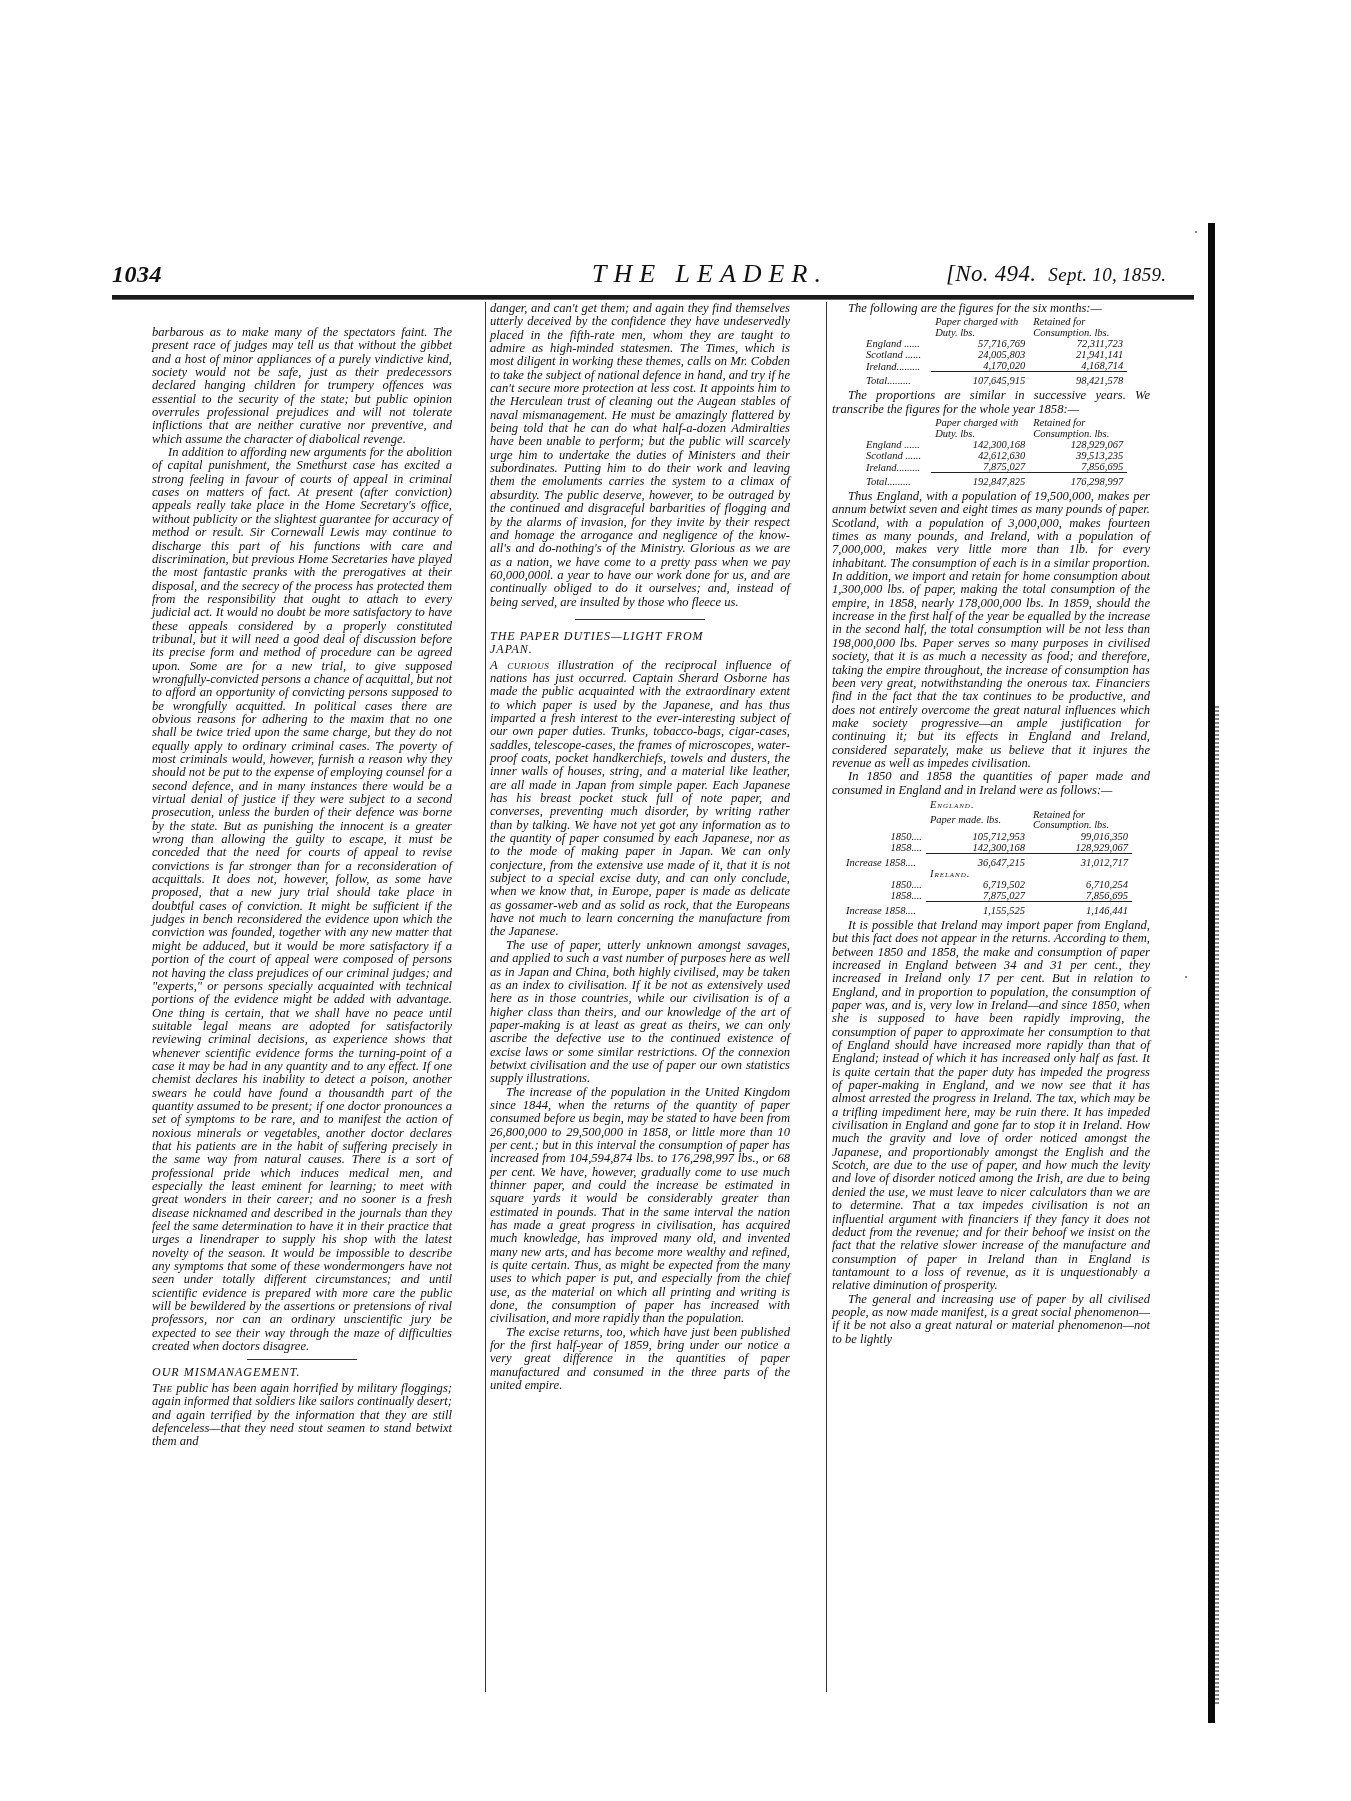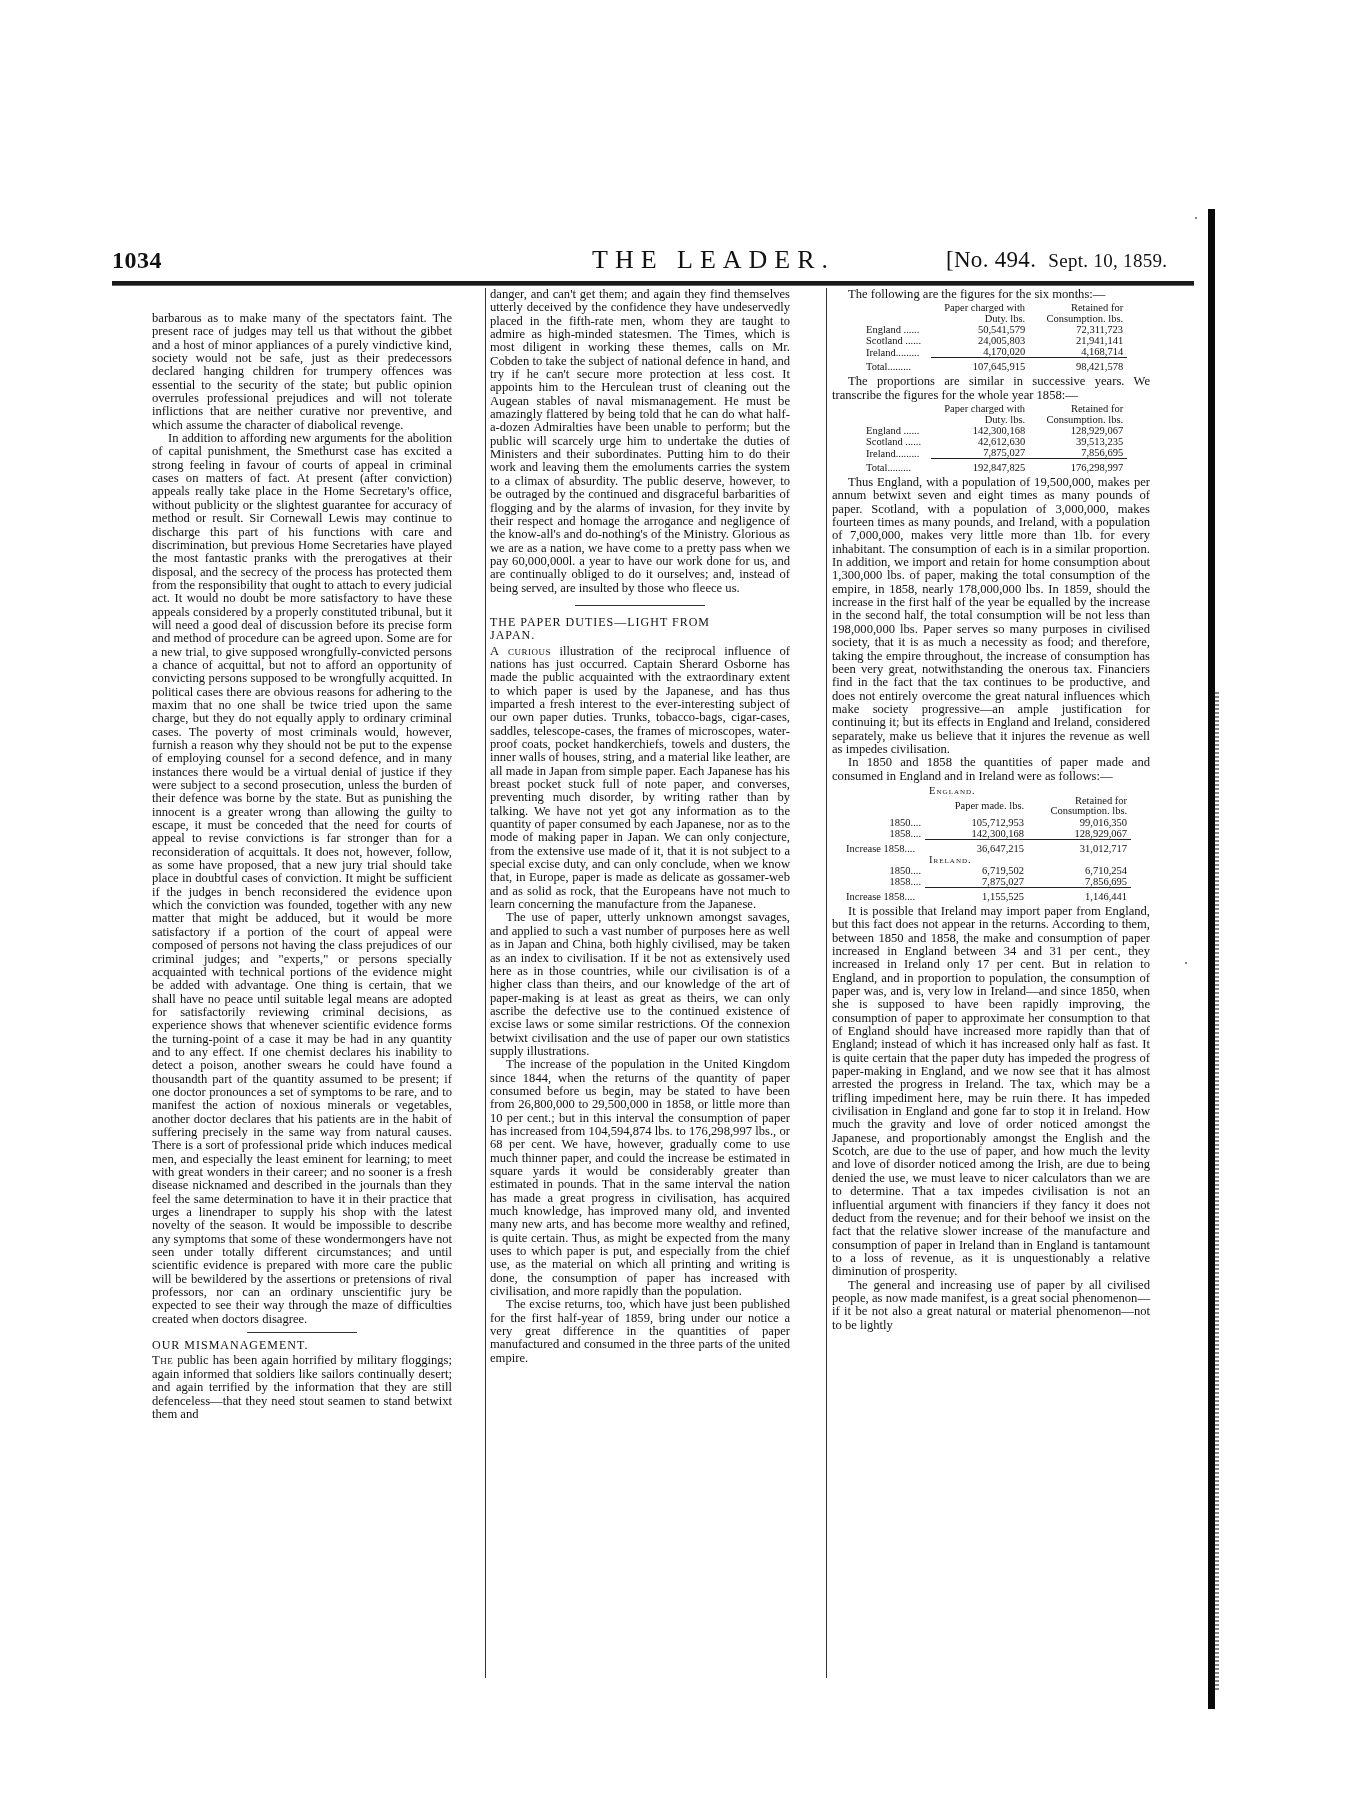--- a/index.html
+++ b/index.html
@@ -1,18 +1,18 @@
 <!DOCTYPE html>
 <html><head>
 <meta charset="utf-8">
 <style>
   html, body { margin: 0; padding: 0; background: #ffffff; }
   body { width: 1351px; height: 1801px; position: relative; overflow: hidden;
          font-family: "DejaVu Serif", "Liberation Serif", serif; color: #111; }
-  .page { position: absolute; left: 0; top: 2px; width: 1351px; height: 1579px; background: #fff; }
+  .page { position: absolute; left: 0; top: 16px; width: 1351px; height: 1579px; background: #fff; font-style: italic; }
   .masthead { position: absolute; top: 243px; left: 112px; width: 1082px; height: 34px; }
   .masthead .pageno { position: absolute; left: 0; top: 2px; font-family: "Liberation Serif", serif;
                       font-size: 24px; font-weight: bold; letter-spacing: 0.5px; }
   .masthead .title { position: absolute; left: 480px; top: 0px; font-family: "Liberation Serif", serif;
                      font-size: 26px; letter-spacing: 7px; }
   .masthead .issue { position: absolute; left: 834px; top: 2px; font-family: "Liberation Serif", serif;
                      font-size: 23px; letter-spacing: 0.3px; white-space: nowrap; }
   .masthead .issue .sc { font-size: 19px; }
   .rule-top { position: absolute; top: 279px; left: 112px; width: 1082px; height: 4px;
               background: #1a1a1a; border-bottom: 1px solid #666; }
@@ -26,21 +26,21 @@
   .vrule { position: absolute; top: 286px; width: 1px; background: #333; }
   .vr1 { left: 485px; height: 1390px; }
   .vr2 { left: 826px; height: 1390px; }
   .heading { text-align: left; font-size: 12px; letter-spacing: 1px; margin: 4px 0 2px 0; }
   .sep { width: 130px; height: 1px; background: #333; margin: 10px auto 10px auto; }
   .sep.short { width: 110px; margin: 6px auto 6px auto; }
   .smallcaps { font-variant: small-caps; letter-spacing: 0.5px; }
   table.fig { border-collapse: collapse; font-size: 10.5px; line-height: 11px; margin: 2px 0 3px 30px; }
   table.fig td { padding: 0 4px; white-space: nowrap; vertical-align: bottom; }
   table.fig td.num { text-align: right; }
-  table.fig th { font-weight: normal; font-size: 10.5px; line-height: 10.5px; text-align: right; padding: 0 4px; }
+  table.fig th { font-weight: normal; font-size: 10.5px; line-height: 10.5px; text-align: left; padding: 0 4px; }
   table.fig td.lbl { text-align: left; padding-right: 10px; }
   table.fig tr.total td { padding-top: 3px; }
   table.fig tr.total td.num { border-top: 1px solid #222; text-align: right; }
   table.fig .sub { font-size: 10.5px; font-variant: small-caps; letter-spacing: 1px; }
   .edge { position: absolute; left: 1208px; top: 207px; width: 7px; height: 1500px; background: #0a0a0a; }
   .edge2 { position: absolute; left: 1215px; top: 690px; width: 4px; height: 1000px;
            background: repeating-linear-gradient(180deg, #555 0 2px, #fff 2px 4px); opacity: 0.7; }
   .speck { position: absolute; width: 2px; height: 2px; background: #888; }
 </style>
 </head>
@@ -84,21 +84,21 @@
 
     <table class="fig">
       <tbody>
           <tr>
         <th></th>
         <th style="width:90px;white-space:normal">Paper charged with Duty. lbs.</th>
         <th style="width:90px;white-space:normal">Retained for Consumption. lbs.</th>
       </tr>
       <tr>
             <td class="lbl">England ......</td>
-            <td class="num">50,541,579</td>
+            <td class="num">57,716,769</td>
             <td class="num">72,311,723</td>
           </tr>
       <tr>
             <td class="lbl">Scotland ......</td>
             <td class="num">24,005,803</td>
             <td class="num">21,941,141</td>
           </tr>
       <tr>
             <td class="lbl">Ireland.........</td>
             <td class="num">4,170,020</td>

